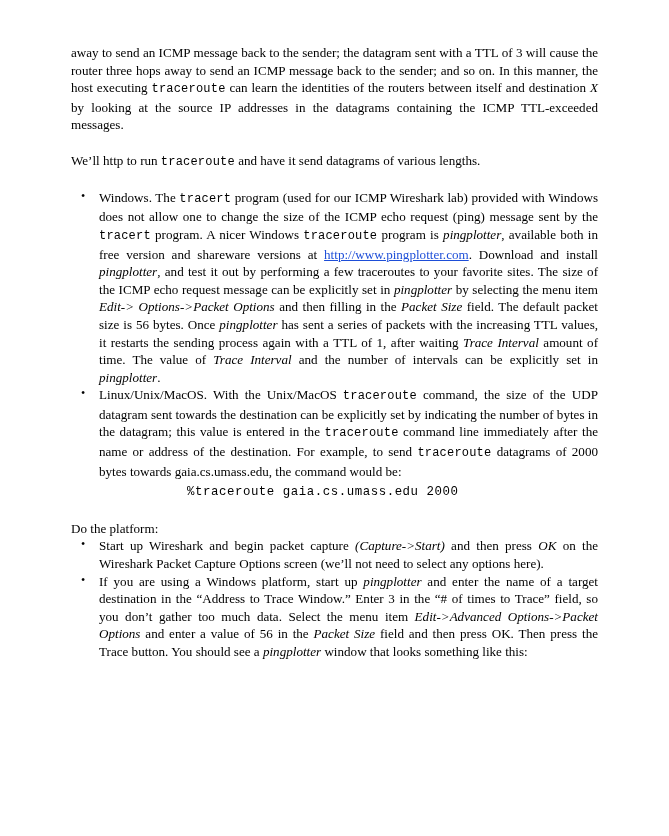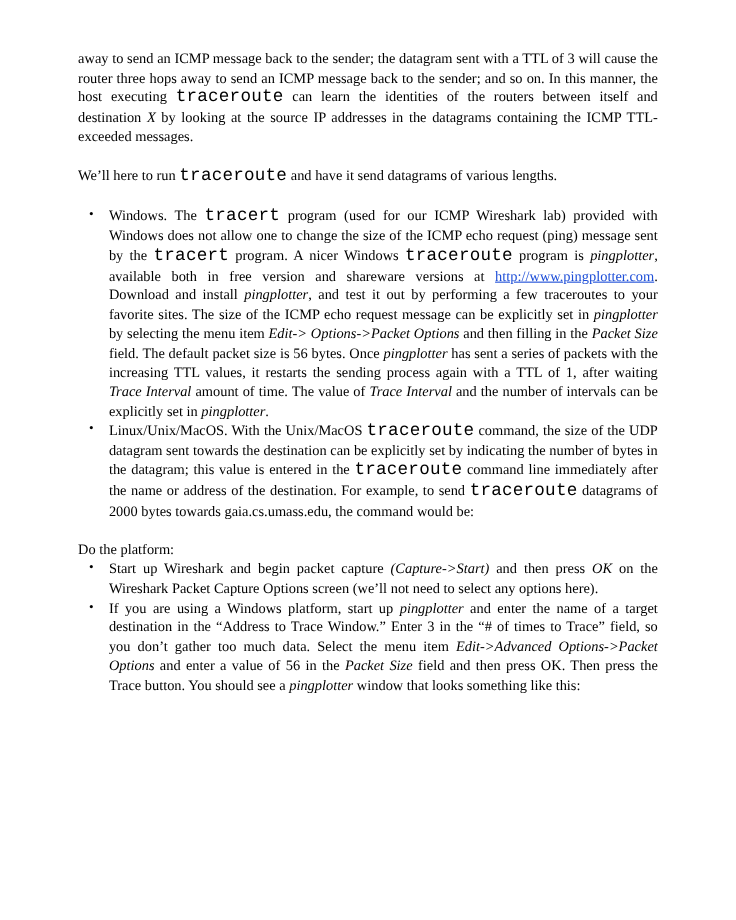--- a/index.html
+++ b/index.html
@@ -30,21 +30,21 @@
     hyphens: none;
   }
   p.para {
     margin: 0 0 0 0;
   }
   .spacer-line {
     height: 17.6px;
   }
   .mono {
     font-family: "Liberation Mono", "DejaVu Sans Mono", monospace;
-    font-size: 16px;
+    font-size: 12px;
     letter-spacing: 0.2px;
   }
   .ital { font-style: italic; }
   .bold { font-weight: normal; }
   .link {
     color: #1d4ed8;
     text-decoration: underline;
   }
   ul.bullets {
     list-style: none;
@@ -86,30 +86,31 @@
 </style>
 </head>
 <body>
 
 <div class="page">
 
   <p class="body-text para"><span>away to send an ICMP message back to the sender; the datagram sent with a TTL of 3 will cause the router three hops away to send an ICMP message back to the sender; and so on.  In this manner, the host executing </span><span class="mono">traceroute</span><span> can learn the identities of the routers between itself and destination </span><span class="ital">X</span><span> by looking at the source IP addresses in the datagrams containing the ICMP TTL-exceeded messages.</span></p>
 
   <div class="spacer-line"></div>
 
-  <p class="body-text para"><span>We’ll here to run </span><span class="mono">traceroute</span><span> and have it send datagrams of various lengths.</span></p>
+  <p class="body-text para"><span>We’ll http to run </span><span class="mono">traceroute</span><span> and have it send datagrams of various lengths.</span></p>
 
   <div class="spacer-line"></div>
 
   <ul class="bullets body-text list-platforms">
     <li><span class="bold">Windows.</span><span>  The </span><span class="mono">tracert</span><span> program (used for our ICMP Wireshark lab) provided with Windows does not allow one to change the size of the ICMP echo request (ping) message sent by the </span><span class="mono">tracert</span><span> program. A nicer Windows </span><span class="mono">traceroute</span><span> program is </span><span class="ital">pingplotter</span><span>, available both in free version and shareware versions at </span><a class="link" href="#">http://www.pingplotter.com</a><span>. Download and install </span><span class="ital">pingplotter</span><span>, and test it out by performing a few traceroutes to your favorite sites.  The size of the ICMP echo request message can be explicitly set in </span><span class="ital">pingplotter</span><span> by selecting the menu item </span><span class="ital">Edit-&gt; Options-&gt;Packet Options</span><span> and then filling in the </span><span class="ital">Packet Size</span><span> field.  The default packet size is 56 bytes.  Once </span><span class="ital">pingplotter</span><span> has sent a series of packets with the increasing TTL values, it restarts the sending process again with a TTL of 1, after waiting </span><span class="ital">Trace Interval</span><span> amount of time. The value of </span><span class="ital">Trace Interval</span><span> and the number of intervals can be explicitly set in </span><span class="ital">pingplotter</span><span>.</span></li>
 
     <li><span class="bold">Linux/Unix/MacOS.</span><span>  With the Unix/MacOS </span><span class="mono">traceroute</span><span> command, the size of the UDP datagram sent towards the destination can be explicitly set by indicating the number of bytes in the datagram; this value is entered in the </span><span class="mono">traceroute</span><span> command line immediately after the name or address of the destination.  For example, to send </span><span class="mono">traceroute</span><span> datagrams of 2000 bytes towards gaia.cs.umass.edu, the command would be:</span></li>
   </ul>
 
+  <p class="code-line"><span class="mono">%traceroute gaia.cs.umass.edu 2000</span></p>
 
   <div class="spacer-line"></div>
 
   <p class="body-text para">Do the platform:</p>
 
   <ul class="bullets body-text list-steps">
     <li><span>Start up Wireshark and begin packet capture </span><span class="ital">(Capture-&gt;Start)</span><span> and then press </span><span class="ital">OK</span><span> on the Wireshark Packet Capture Options screen (we’ll not need to select any options here).</span></li>
 
     <li><span>If you are using a Windows platform, start up </span><span class="ital">pingplotter</span><span> and enter the name of a target destination in the “Address to Trace Window.”  Enter 3 in the “# of times to Trace” field, so you don’t gather too much data.  Select the menu item </span><span class="ital">Edit-&gt;Advanced Options-&gt;Packet Options</span><span> and enter a value of 56 in the </span><span class="ital">Packet Size</span><span> field and then press OK.  Then press the Trace button.  You should see a </span><span class="ital">pingplotter</span><span> window that looks something like this:</span></li>
   </ul>

